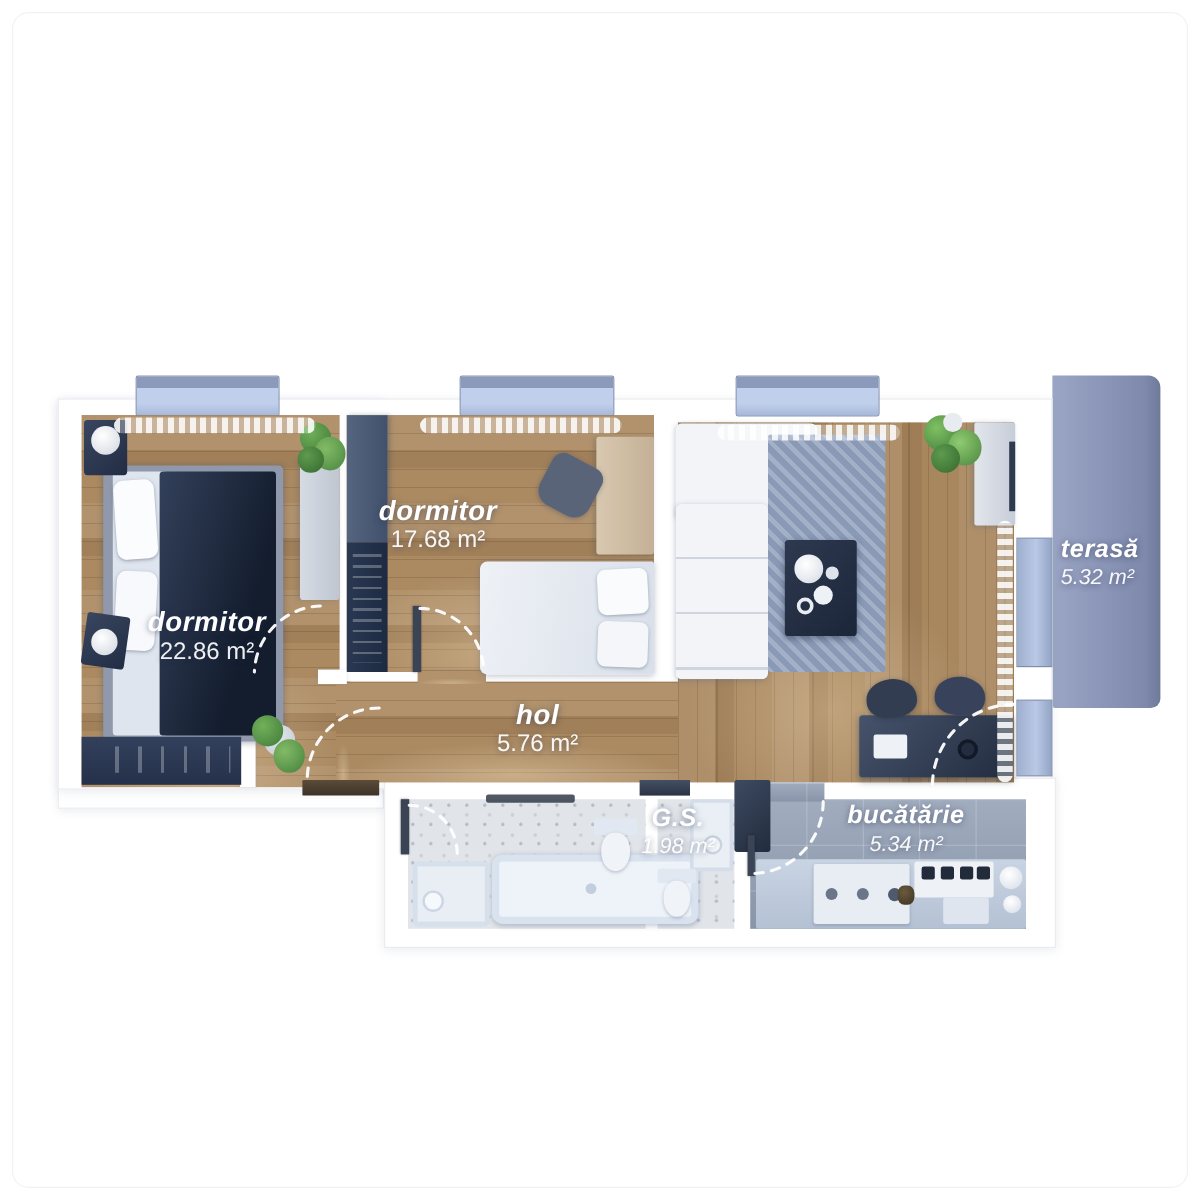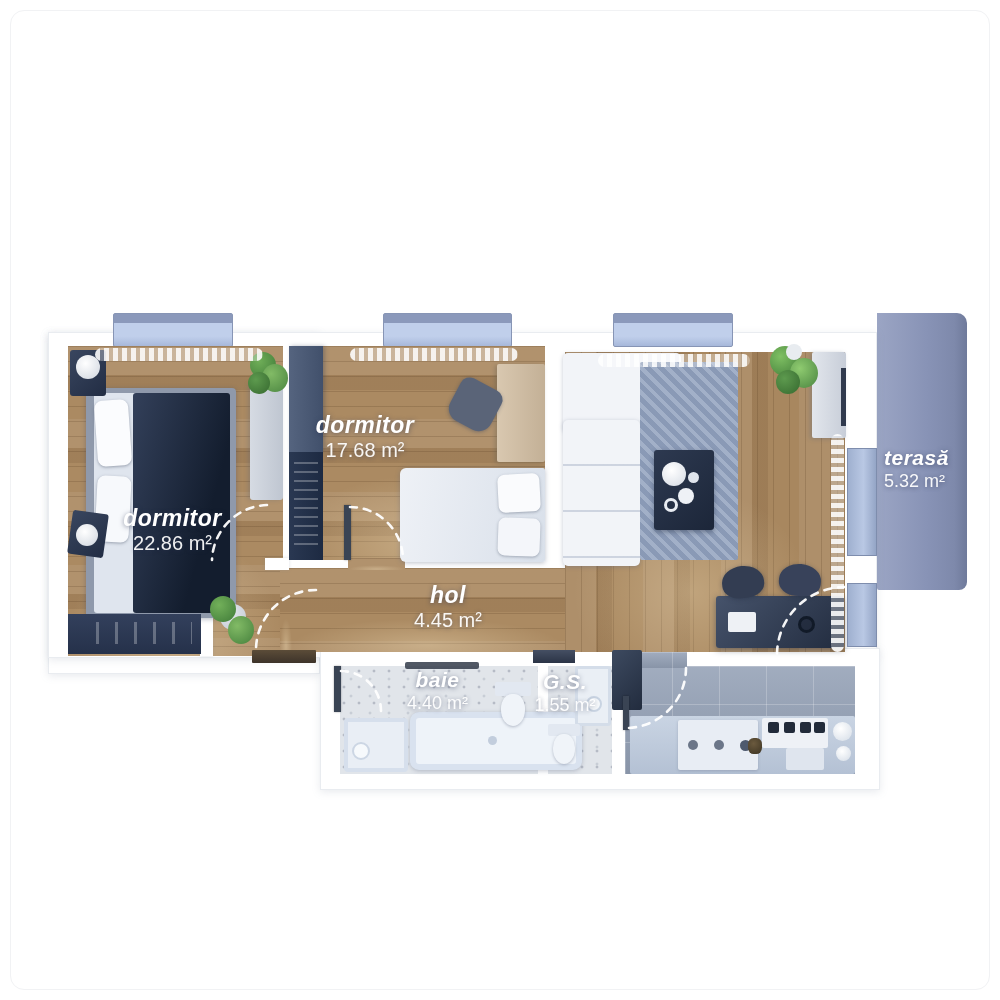--- a/index.html
+++ b/index.html
@@ -68,21 +68,21 @@
   .leaf { position:absolute; border-radius:50%; }
   .doorleaf { background:#3a4454; box-shadow:0 0 2px rgba(0,0,0,0.4); }
   .sill { background:linear-gradient(180deg,#5b4c38,#3d332a); border-radius:1px; }
 
   
   .room-label { position:absolute; color:#fff; text-align:center;
     text-shadow:0 1px 5px rgba(40,50,80,0.55); line-height:1.18; z-index:40; }
   .room-label .nm { font-style:italic; font-weight:700; font-size:23px; letter-spacing:0.5px; display:block; }
   .room-label .ar { font-weight:400; font-size:20px; opacity:0.93; display:block; }
   .room-label.sm .nm { font-size:21px; }
-  .room-label.sm .ar { font-size:18px; }
+  .room-label.sm .ar { font-size:18px;font-style:italic; }
   .left-al { text-align:left; }
   svg.arcs { position:absolute; left:0; top:0; z-index:30; pointer-events:none; }
 </style>
 </head>
 <body>
 
 <div class="canvas">
   <div class="frame"></div>
 
   <div class="abs" style="left:877px; top:313px; width:90px; height:277px; border-radius:0 10px 8px 2px;
@@ -231,27 +231,27 @@
   <div class="room-label" style="left:100px; top:505px; width:145px;">
     <span class="nm">dormitor</span>
     <span class="ar">22.86 m²</span>
   </div>
   <div class="room-label" style="left:300px; top:412px; width:130px;">
     <span class="nm">dormitor</span>
     <span class="ar">17.68 m²</span>
   </div>
   <div class="room-label" style="left:393px; top:582px; width:110px;">
     <span class="nm">hol</span>
-    <span class="ar">4.45 m²</span>
+    <span class="ar">5.76 m²</span>
   </div>
   <div class="room-label left-al sm" style="left:884px; top:446px; width:82px;">
     <span class="nm">terasă</span>
     <span class="ar">5.32 m²</span>
   </div>
-  <div class="room-label sm" style="left:390px; top:668px; width:95px;">
-    <span class="nm">baie</span>
-    <span class="ar">4.40 m²</span>
-  </div>
   <div class="room-label sm" style="left:527px; top:670px; width:76px;">
     <span class="nm">G.S.</span>
-    <span class="ar">1.55 m²</span>
+    <span class="ar">1.98 m²</span>
+  </div>
+  <div class="room-label sm" style="left:695px; top:668px; width:120px;">
+    <span class="nm">bucătărie</span>
+    <span class="ar">5.34 m²</span>
   </div>
 </div>
 
 </body></html>

